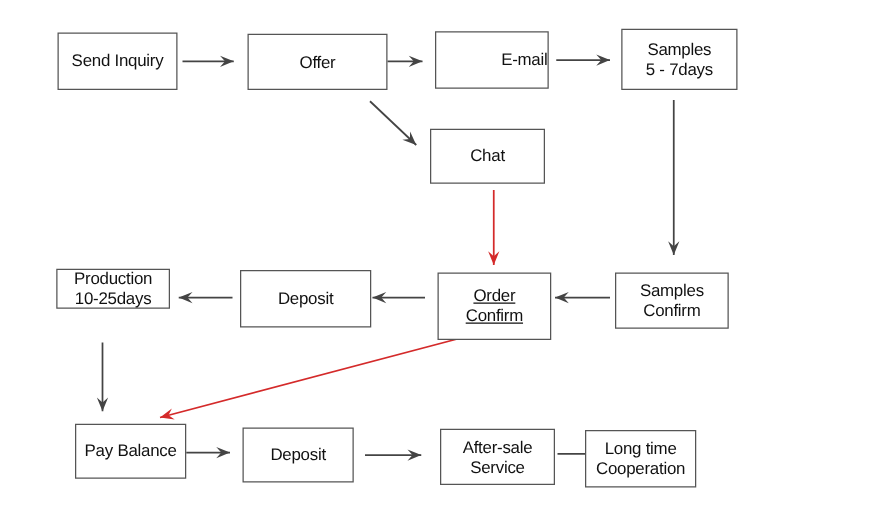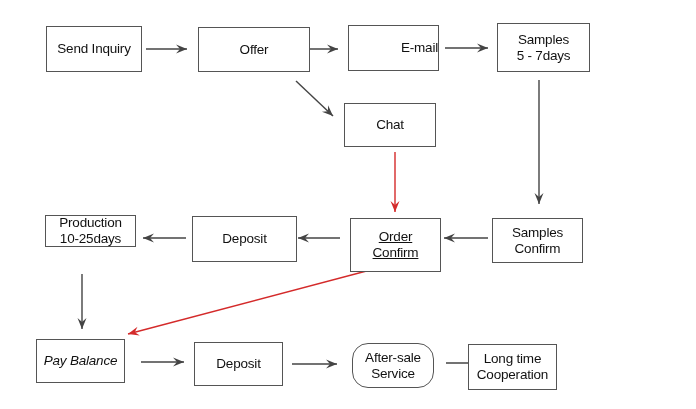--- a/index.html
+++ b/index.html
@@ -70,26 +70,26 @@
     <span>Order
 Confirm</span>
   </div>
 <div class="node" id="n-deposit" style="left:192px;top:216px;width:105px;height:46px;">
     <span>Deposit</span>
   </div>
 <div class="node" id="n-production" style="left:45px;top:215px;width:91px;height:32px;">
     <span>Production
 10-25days</span>
   </div>
-<div class="node" id="n-pay-balance" style="left:36px;top:339px;width:89px;height:44px;font-style:italic;">
+<div class="node" id="n-pay-balance" style="left:60px;top:339px;width:89px;height:44px;">
     <span>Pay Balance</span>
   </div>
 <div class="node" id="n-delivery" style="left:194px;top:342px;width:89px;height:44px;">
     <span>Deposit</span>
   </div>
-<div class="node" id="n-after-sale" style="left:352px;top:343px;width:82px;height:45px;border-radius:16px;">
+<div class="node" id="n-after-sale" style="left:352px;top:343px;width:92px;height:45px;">
     <span>After-sale
 Service</span>
   </div>
 <div class="node" id="n-long-time" style="left:468px;top:344px;width:89px;height:46px;">
     <span>Long time
 Cooperation</span>
   </div>
 
 </body></html>

